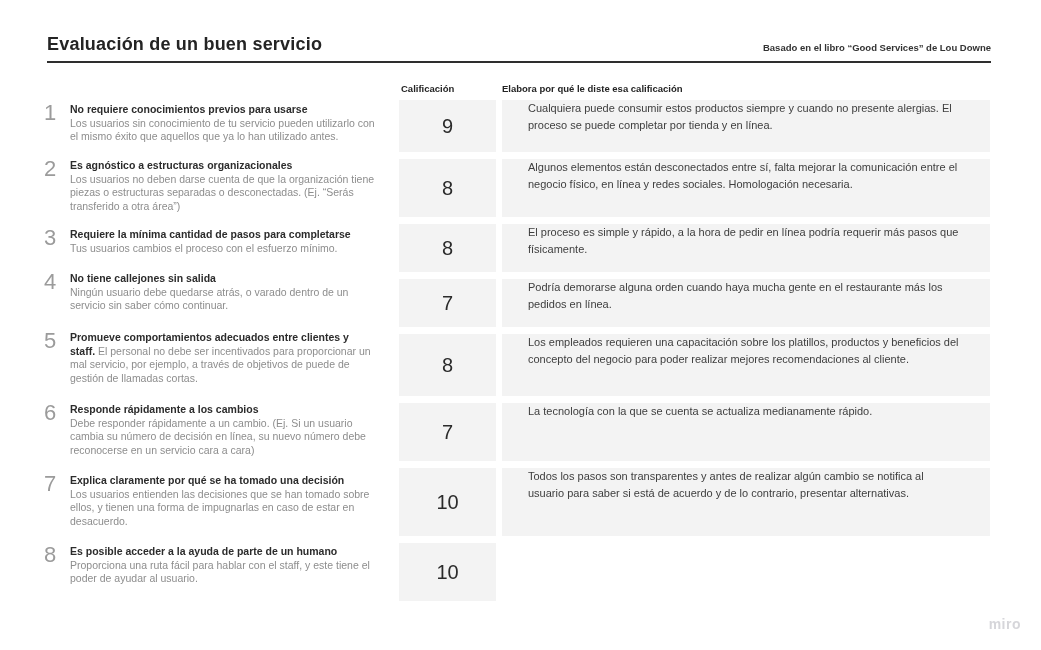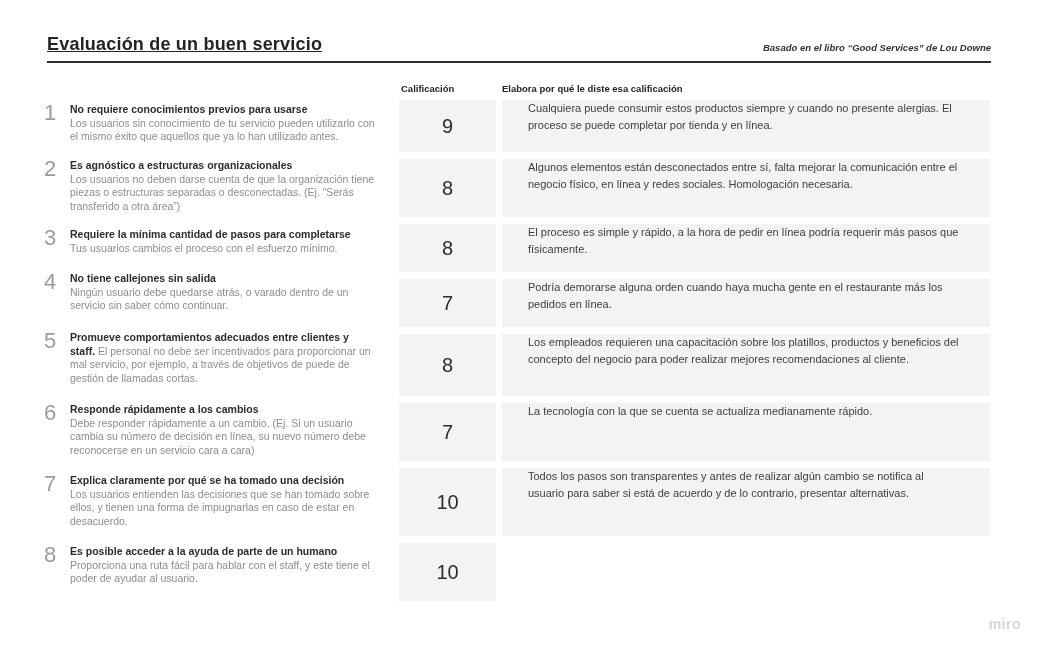--- a/index.html
+++ b/index.html
@@ -1,22 +1,22 @@
 <!DOCTYPE html>
 <html><head>
 <meta charset="utf-8">
 <style>
   * { margin:0; padding:0; box-sizing:border-box; }
   html,body { width:1041px; height:650px; }
   body { font-family:"Liberation Sans", sans-serif; background:#ffffff; }
   .page { position:relative; width:1041px; height:650px; background:#ffffff; overflow:hidden; }
 
   
-  .page-title { position:absolute; left:47px; top:34px; font-size:18px; font-weight:bold; color:#242424; letter-spacing:.2px;text-decoration:underline; }
-  .attribution { position:absolute; right:50px; top:42px; font-size:9.5px; font-weight:bold; color:#333333;font-style:italic; }
+  .page-title { position:absolute; left:47px; top:34px; font-size:18px; font-weight:bold; color:#242424; letter-spacing:.2px; }
+  .attribution { position:absolute; right:50px; top:42px; font-size:9.5px; font-weight:bold; color:#333333; }
   .divider { position:absolute; left:47px; top:61px; width:944px; height:2px; background:#2e2e2e; }
 
   
   .col-header { position:absolute; top:83px; font-size:9.5px; font-weight:bold; color:#242424; }
   .col-header.score { left:401px;text-align:right; }
   .col-header.expl { left:502px; }
 
   
   .left-item { position:absolute; left:44px; width:332px; }
   .left-item .num { position:absolute; left:0; top:-3px; font-size:22px; font-weight:300; color:#9b9b9b; font-family:"Liberation Sans", sans-serif; }

